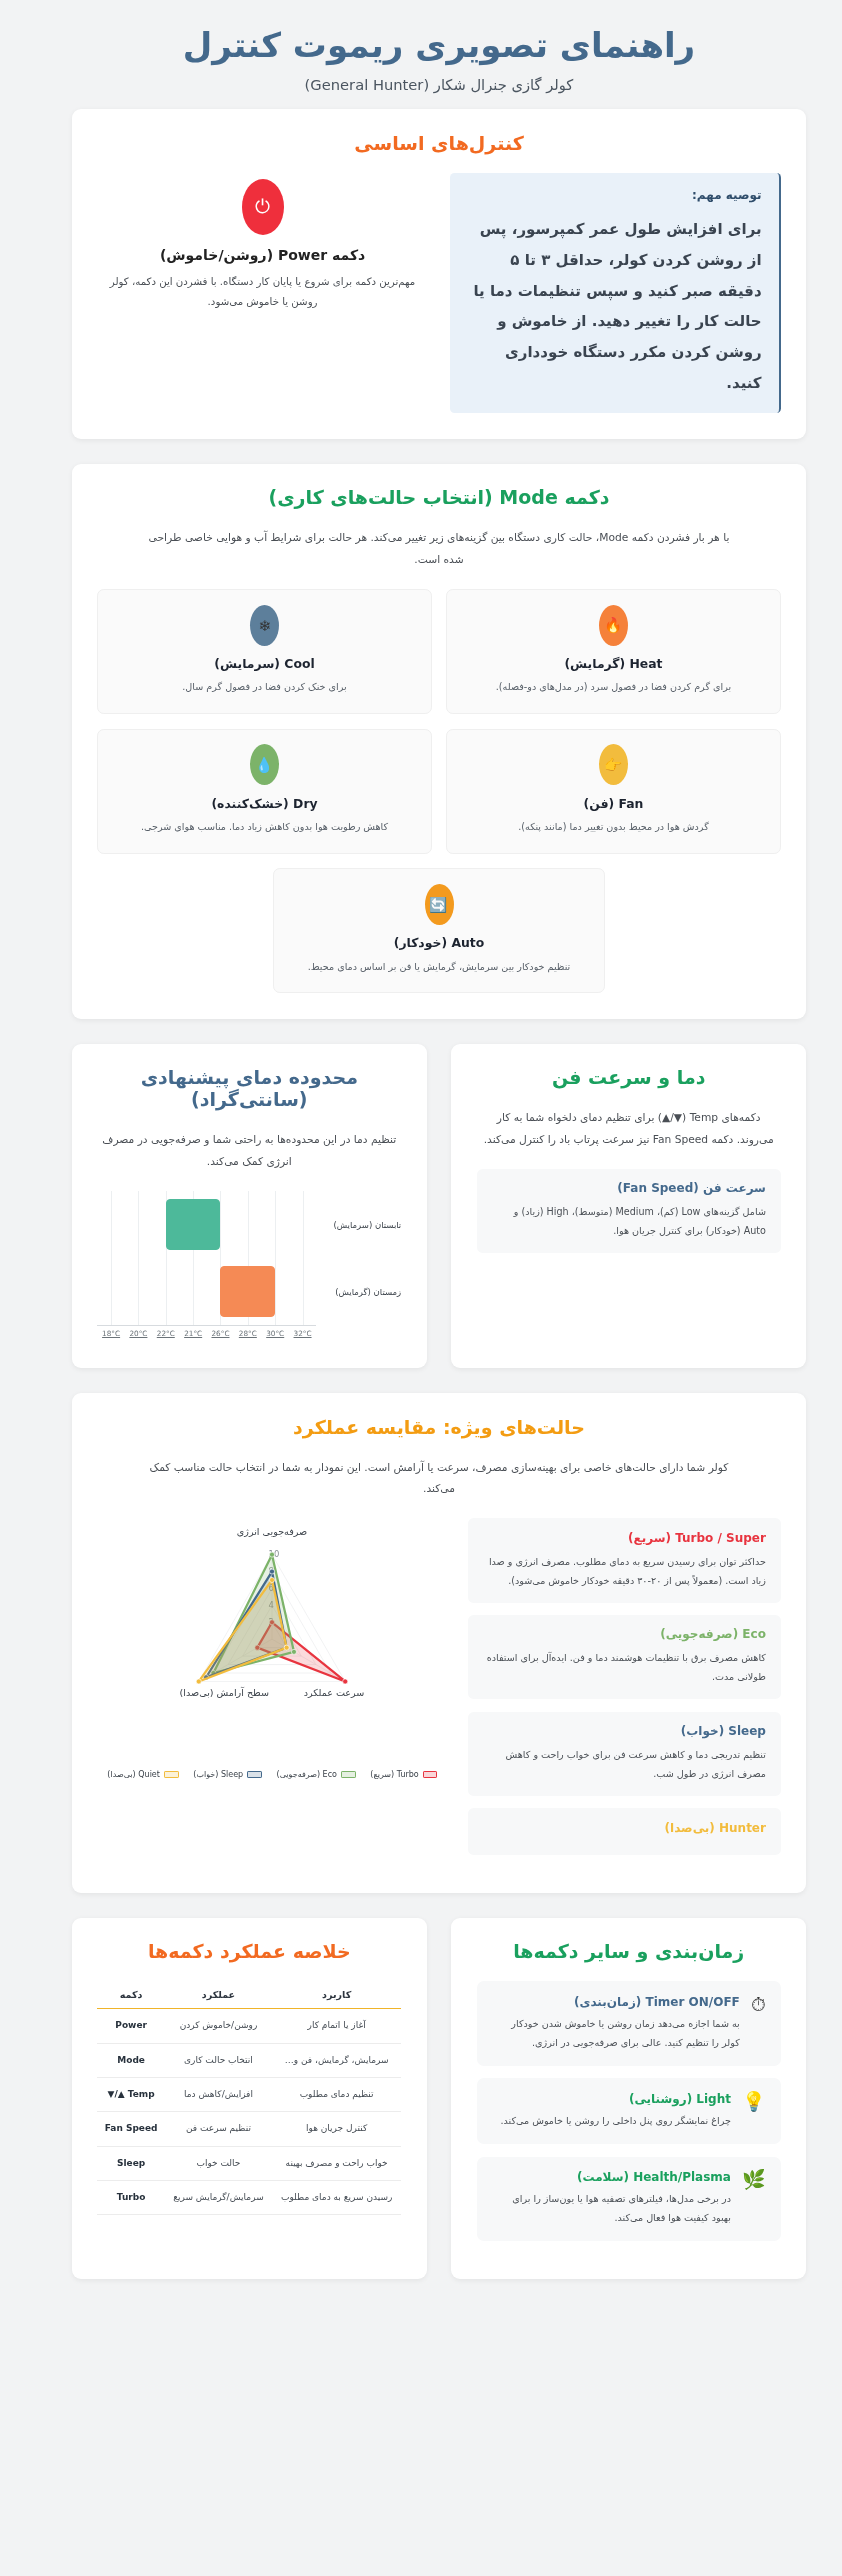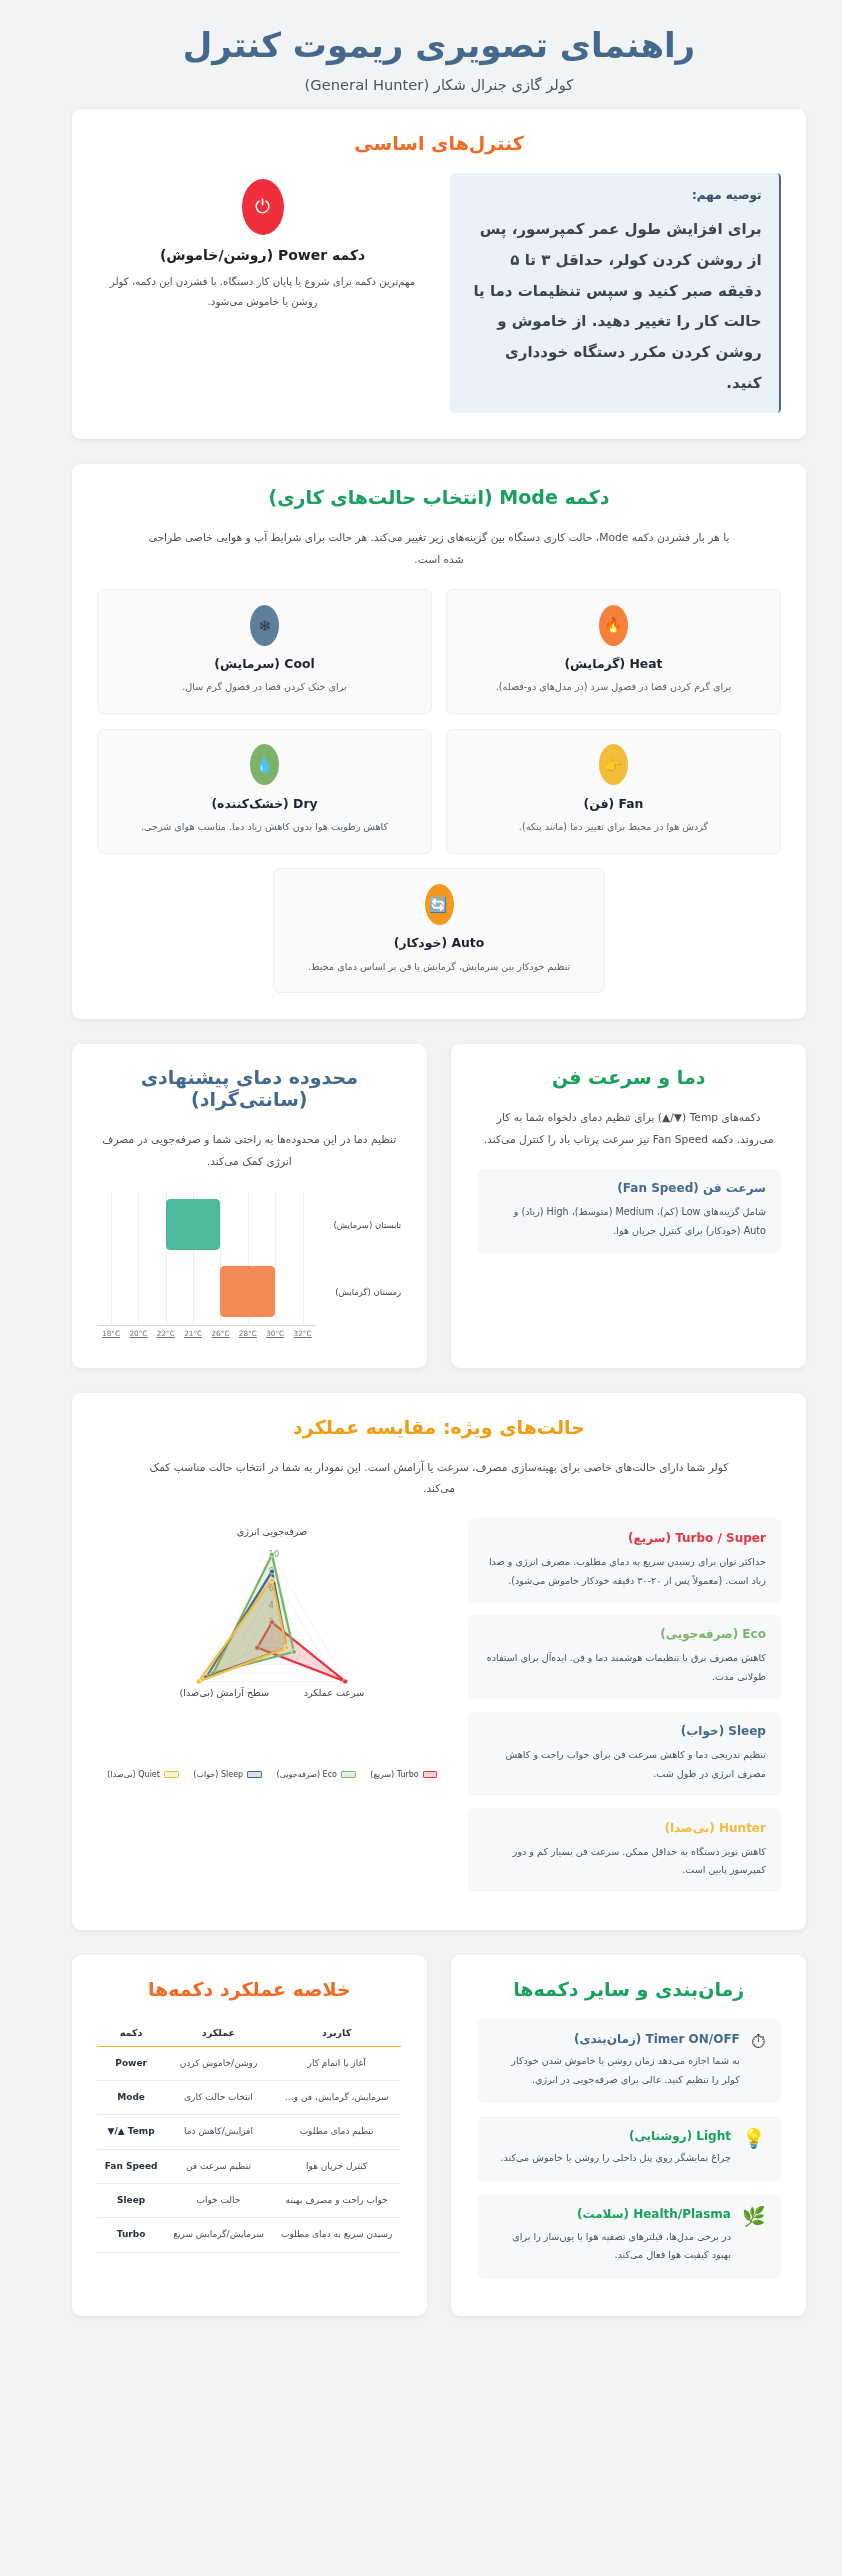--- a/index.html
+++ b/index.html
@@ -193,21 +193,21 @@
       </div>
       <div class="mode-card">
         <div class="mode-icon" style="background:#5d7f9b">❄</div>
         <div class="mode-name">Cool (سرمایش)</div>
         <div class="mode-desc">برای خنک کردن فضا در فصول گرم سال.</div>
       </div>
 
       <div class="mode-card">
         <div class="mode-icon" style="background:#f2bc3d">👉</div>
         <div class="mode-name">Fan (فن)</div>
-        <div class="mode-desc">گردش هوا در محیط برای تغییر دما (مانند پنکه).</div>
+        <div class="mode-desc">گردش هوا در محیط بدون تغییر دما (مانند پنکه).</div>
       </div>
       <div class="mode-card">
         <div class="mode-icon" style="background:#7cb369">💧</div>
         <div class="mode-name">Dry (خشک‌کننده)</div>
         <div class="mode-desc">کاهش رطوبت هوا بدون کاهش زیاد دما. مناسب هوای شرجی.</div>
       </div>
 
       <div class="mode-card center-span">
         <div class="mode-icon" style="background:#f39a1e">🔄</div>
         <div class="mode-name">Auto (خودکار)</div>
@@ -301,21 +301,20 @@
         <div class="subbox">
           <div class="subbox-title" style="color:#7cb369">Eco (صرفه‌جویی)</div>
           <div class="subbox-body">کاهش مصرف برق با تنظیمات هوشمند دما و فن. ایده‌آل برای استفاده طولانی مدت.</div>
         </div>
         <div class="subbox">
           <div class="subbox-title" style="color:#44698c">Sleep (خواب)</div>
           <div class="subbox-body">تنظیم تدریجی دما و کاهش سرعت فن برای خواب راحت و کاهش مصرف انرژی در طول شب.</div>
         </div>
         <div class="subbox">
           <div class="subbox-title" style="color:#f2bc3d">Hunter (بی‌صدا)</div>
-          <div class="subbox-body">کاهش نویز دستگاه به حداقل ممکن. سرعت فن بسیار کم و دور کمپرسور پایین است.</div>
         </div>
       </div>
 
       <div class="special-right radar-wrap">
         <svg id="radar-svg" width="350" height="248" viewBox="0 0 620 440">
             <polygon points="310,185 335.98076211353316,230 284.01923788646684,230" fill="none" stroke="#e6e8ea" stroke-width="1"></polygon>
             <polygon points="310,155 361.9615242270663,245 258.0384757729337,245.00000000000003" fill="none" stroke="#e6e8ea" stroke-width="1"></polygon>
             <polygon points="310,125 387.9422863405995,260 232.05771365940052,260" fill="none" stroke="#e6e8ea" stroke-width="1"></polygon>
             <polygon points="310,95 413.92304845413264,275 206.0769515458674,275.00000000000006" fill="none" stroke="#e6e8ea" stroke-width="1"></polygon>
             <polygon points="310,65 439.9038105676658,290 180.09618943233423,290.00000000000006" fill="none" stroke="#e6e8ea" stroke-width="1"></polygon>

